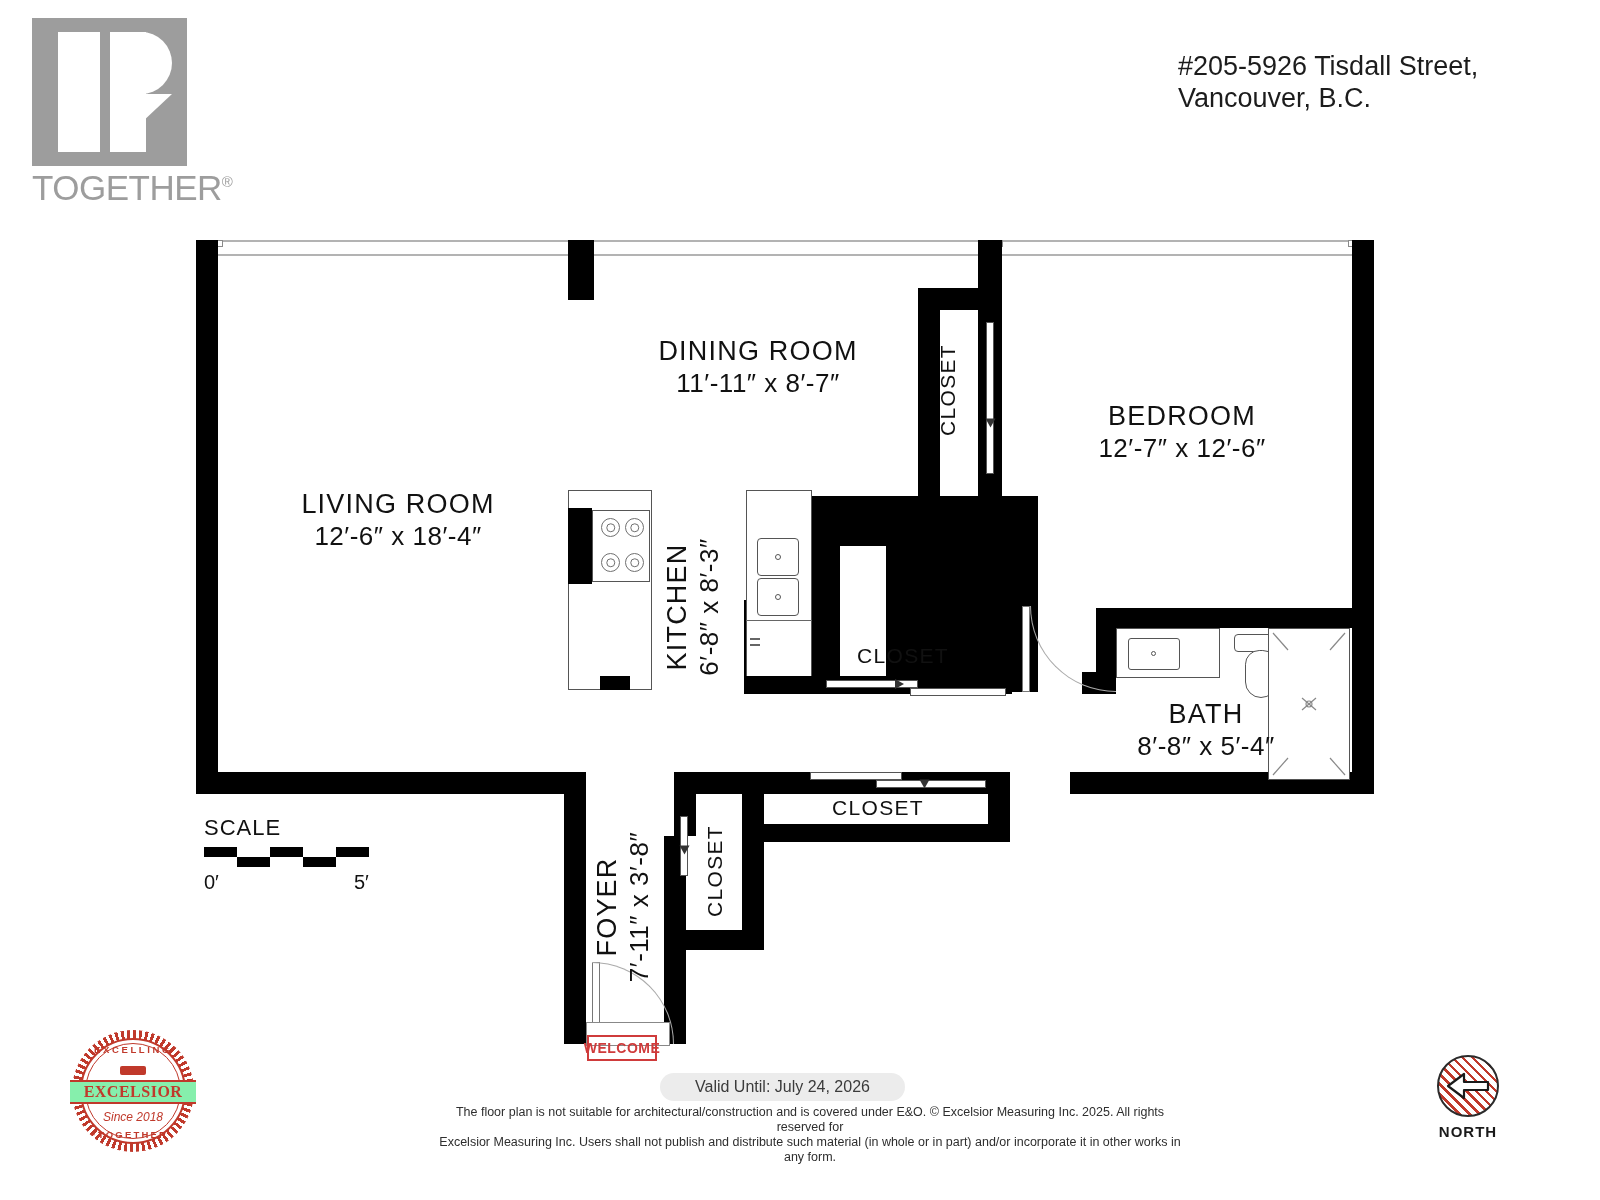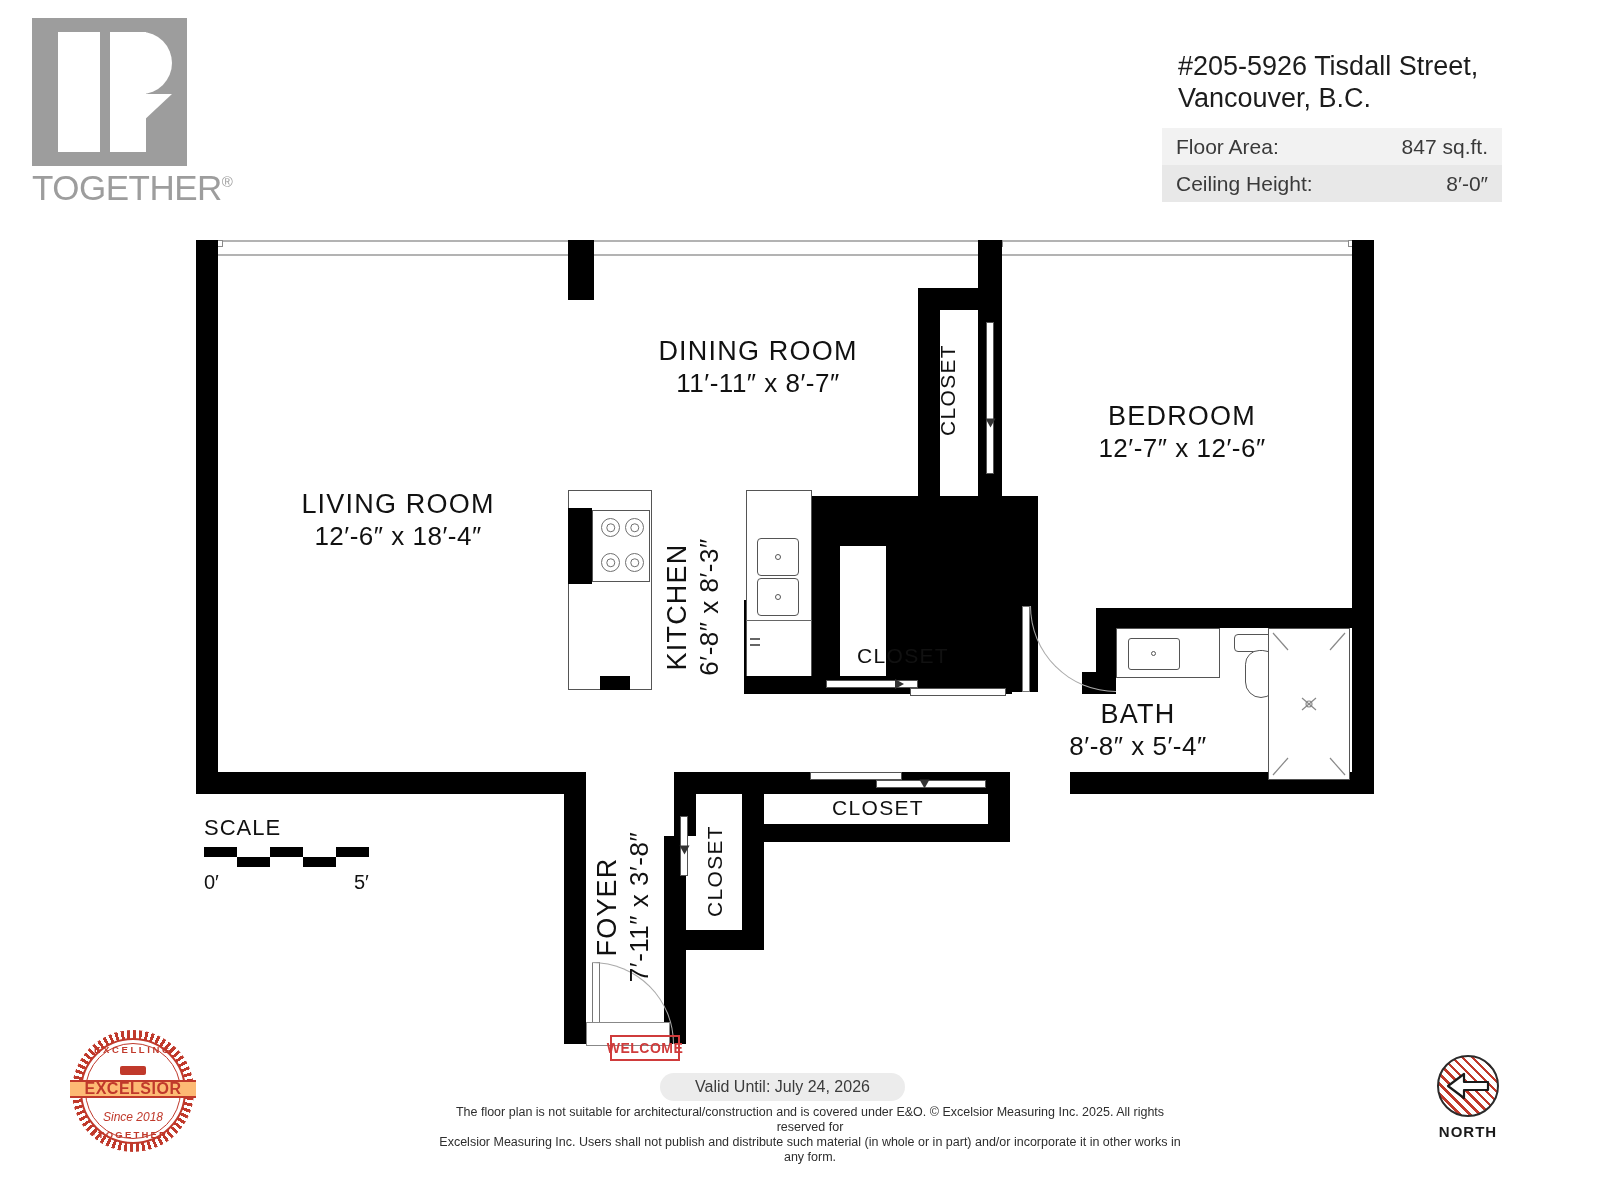--- a/index.html
+++ b/index.html
@@ -64,21 +64,21 @@
   #scale-group { position:absolute; left:204px; top:815px; }
   #scale-label { font-size:22px; color:#111; letter-spacing:1px; font-weight:300; }
   #scale-bar { position:relative; width:165px; height:22px; margin-top:6px; }
   .sc-seg { position:absolute; width:33px; height:10px; background:#000; }
   #scale-ends { position:relative; width:175px; margin-top:2px; font-size:20px; color:#111; font-weight:300;}
   #sc-0 { position:absolute; left:0; top:0; }
   #sc-5 { position:absolute; left:150px; top:0; }
 
   
   #welcome-mat { position:absolute; left:587px; top:1035px; width:70px; height:26px;
-                 border:2px solid #cf3b3b; display:flex; align-items:center; justify-content:center;margin-left:23px; }
+                 border:2px solid #cf3b3b; display:flex; align-items:center; justify-content:center; }
   #welcome-mat span { font-size:14px; font-weight:bold; color:#cf3b3b; letter-spacing:0.5px;
                       font-family:"Liberation Sans", sans-serif; }
 
   
   #valid-pill { position:absolute; left:660px; top:1073px; width:245px; height:28px;
                 background:#ececec; border-radius:14px; display:flex; align-items:center;
                 justify-content:center; }
   #valid-pill span { font-size:16px; color:#3b3b3b; font-weight:300;text-align:center; }
 
   
@@ -89,23 +89,23 @@
   #excelsior { position:absolute; left:72px; top:1030px; width:122px; height:122px; }
   #exc-outer { position:absolute; inset:0; border-radius:50%;
                background: repeating-conic-gradient(#c0392b 0deg 3deg, #fff 3deg 6deg); }
   #exc-mid { position:absolute; inset:8px; border-radius:50%; background:#fff;
              border:2.5px solid #c0392b; }
   #exc-inner { position:absolute; inset:13px; border-radius:50%; border:1.5px solid #c0392b; }
   #exc-top { position:absolute; left:0; right:0; top:14px; text-align:center;
              font-size:9.5px; color:#c0392b; letter-spacing:2.6px; font-weight:bold; }
   #exc-bot { position:absolute; left:0; right:0; bottom:12px; text-align:center;
              font-size:9.5px; color:#c0392b; letter-spacing:2.2px; font-weight:bold; }
-  #exc-band { position:absolute; left:-2px; right:-2px; top:50px; height:18px;
-              background:#fdba74; border-top:2px solid #c0392b; border-bottom:2px solid #c0392b;
-              display:flex; align-items:center; justify-content:center; }
+  #exc-band { position:absolute; left:-2px; right:-2px; top:50px; height:24px;
+              background:#86efac; border-top:2px solid #c0392b; border-bottom:2px solid #c0392b;
+              display:flex; align-items:center; justify-content:center;font-family:Liberation Serif, serif; }
   #exc-band span { font-size:16px; color:#c0392b; font-weight:bold; letter-spacing:0.5px; }
   #exc-since { position:absolute; left:0; right:0; top:80px; text-align:center;
                font-size:12px; color:#c0392b; font-style:italic; }
   #exc-book { position:absolute; left:50%; top:36px; transform:translateX(-50%);
               width:26px; height:9px; background:#c0392b; border-radius:2px; }
 
   
   #north { position:absolute; left:1432px; top:1055px; width:72px; height:92px; }
   #north-circle { position:relative; width:62px; height:62px; margin:0 auto; border-radius:50%;
                   border:2.5px solid #2b2b2b; overflow:hidden;
@@ -128,30 +128,20 @@
       <div class="rl-leg"></div>
     </div>
     <div class="rl-word"><span>TOGETHER</span><span class="rl-reg">®</span></div>
   </div>
 
   <div id="addr-block">
     <div class="line">#205-5926 Tisdall Street,</div>
     <div class="line">Vancouver, B.C.</div>
   </div>
 
-  <div id="info-table">
-    <div class="info-row r0">
-      <span>Floor Area:</span>
-      <span>847 sq.ft.</span>
-    </div>
-    <div class="info-row r1">
-      <span>Ceiling Height:</span>
-      <span>8′-0″</span>
-    </div>
-  </div>
 
   <div id="plan">
 
     <div class="winline" style="left:218px; top:240px; width:1138px;"></div>
     <div class="winline" style="left:218px; top:254px; width:1138px;"></div>
     <div class="winknob" style="left:216px; top:240px;"></div>
     <div class="winknob" style="left:586px; top:240px;"></div>
     <div class="winknob" style="left:996px; top:240px;"></div>
     <div class="winknob" style="left:1348px; top:240px;"></div>
 
@@ -268,21 +258,21 @@
     <div class="lbl rot90" style="left:590px; top:575px; width:206px;">
       <div class="name">KITCHEN</div>
       <div class="dim">6′-8″ x  8′-3″</div>
     </div>
 
     <div class="lbl" style="left:1082px; top:400px; width:200px;">
       <div class="name">BEDROOM</div>
       <div class="dim">12′-7″  x  12′-6″</div>
     </div>
 
-    <div class="lbl" style="left:1040px; top:698px; width:196px;">
+    <div class="lbl" style="left:1108px; top:698px; width:196px;">
       <div class="name">BATH</div>
       <div class="dim">8′-8″  x  5′-4″</div>
     </div>
 
     <div class="lbl rot90" style="left:525px; top:875px; width:196px;">
       <div class="name">FOYER</div>
       <div class="dim">7′-11″ x  3′-8″</div>
     </div>
 
     <div class="lbl small rot90" style="left:888px; top:374px; width:120px;">

